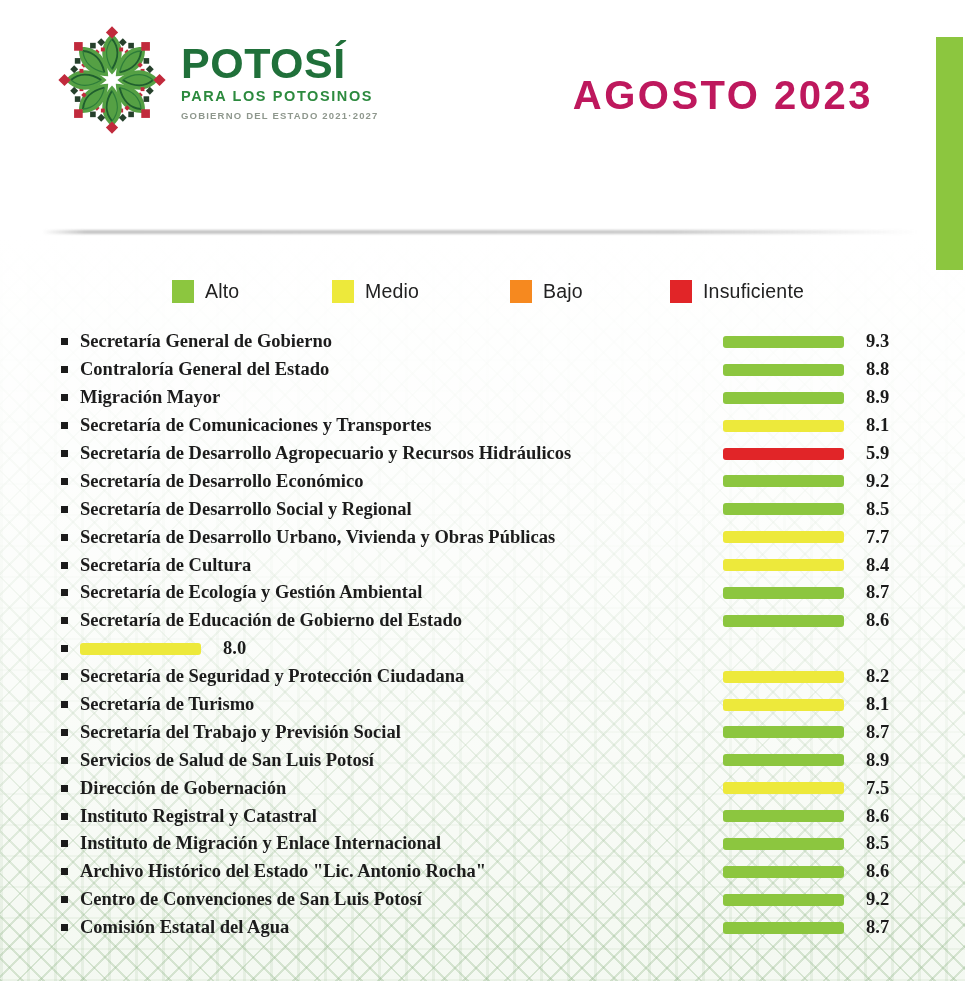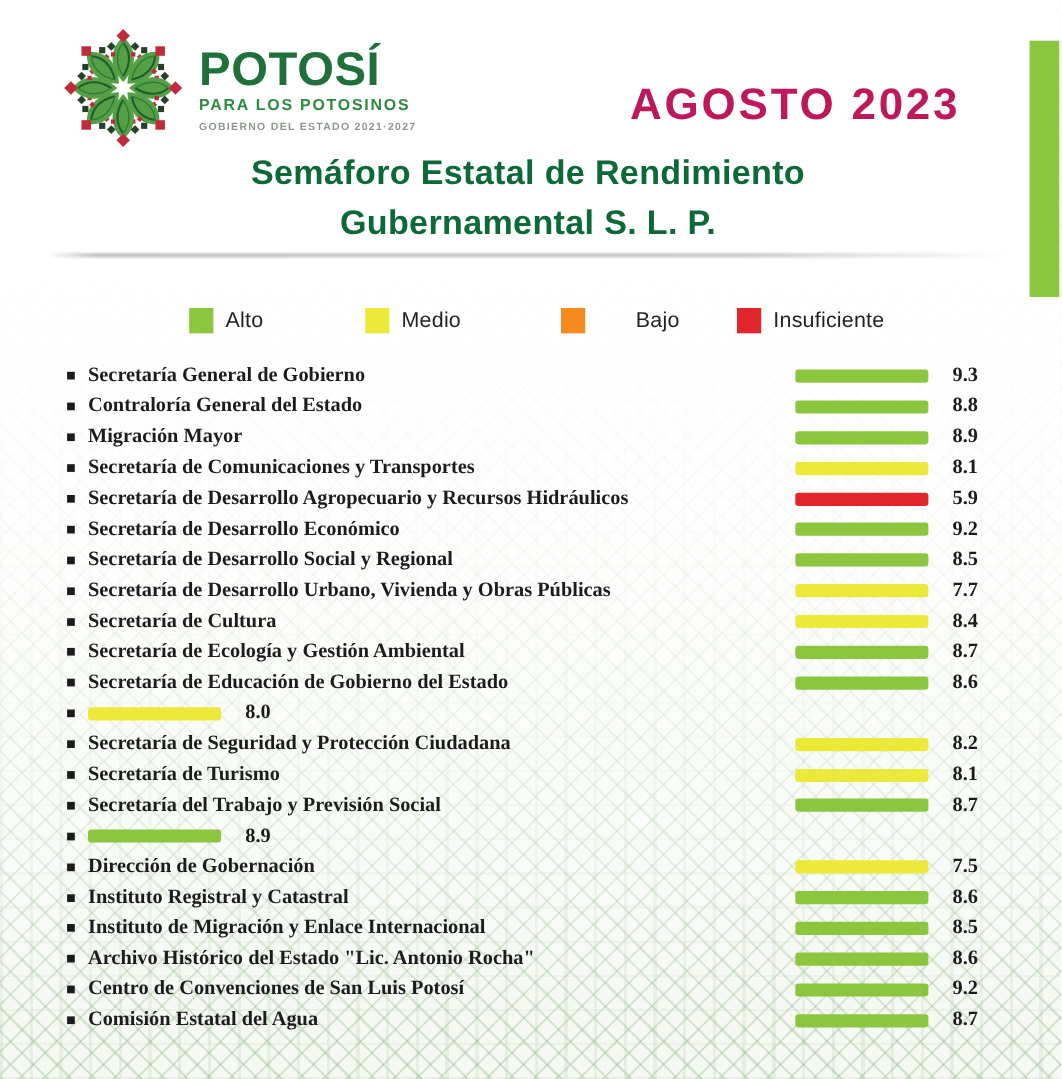--- a/index.html
+++ b/index.html
@@ -79,21 +79,21 @@
       rgba(110,110,110,0) 0%, rgba(110,110,110,0.40) 5%,
       rgba(120,120,120,0.38) 72%, rgba(150,150,150,0) 100%);
     filter: blur(0.8px);
   }
 
   
   .legend { position: absolute; left: 172px; top: 280px; display: flex; }
   .legend-item { display: flex; align-items: flex-end; }
   .legend-item:nth-child(1) { width: 160px; }
   .legend-item:nth-child(2) { width: 178px; }
-  .legend-item:nth-child(3) { width: 160px; gap: 35px; }
+  .legend-item:nth-child(3) { width: 160px; }
   .legend-swatch { width: 22px; height: 23px; margin-right: 11px; flex: 0 0 auto; }
   .legend-label { font-size: 19.5px; font-weight: 500; color: #222222; letter-spacing: 0.2px; }
 
   
   .rows { position: absolute; left: 56px; top: 328px; width: 852px; }
   .row { display: flex; align-items: center; height: 27.9px; }
   .row-bullet { width: 7px; height: 7px; background: #1b1b1b; margin: 0 12px 0 5px; flex: 0 0 auto; }
   .row-label {
     flex: 1 1 auto;
     font-family: "Liberation Serif", serif;
@@ -143,24 +143,20 @@
       </svg>
       <div class="logo-text">
         <div class="logo-brand" style="color: rgb(32, 112, 58);">POTOSÍ</div>
         <div class="logo-sub" style="color: rgb(44, 138, 62);">PARA LOS POTOSINOS</div>
         <div class="logo-tagline">GOBIERNO DEL ESTADO 2021·2027</div>
       </div>
     </header>
 
     <div class="period" style="color: #be185d; margin-top: 33px;">AGOSTO 2023</div>
 
-    <h1 class="title" style="color: rgb(13, 106, 56);">
-      <span>Semáforo Estatal de Rendimiento</span><br>
-      <span>Gubernamental S. L. P.</span>
-    </h1>
 
     <div class="divider"></div>
 
     <div class="legend">
   <div class="legend-item">
     <span class="legend-swatch" style="background: rgb(140, 198, 63);"></span>
     <span class="legend-label">Alto</span>
   </div>
 
   <div class="legend-item">
@@ -279,20 +275,21 @@
 
   <div class="row">
     <span class="row-bullet"></span>
     <span class="row-label">Secretaría del Trabajo y Previsión Social</span>
     <span class="row-bar" style="background: rgb(140, 198, 63);"></span>
     <span class="row-score">8.7</span>
   </div>
 
   <div class="row">
     <span class="row-bullet"></span>
+    <span class="row-label">Servicios de Salud de San Luis Potosí</span>
     <span class="row-bar" style="background: rgb(140, 198, 63);"></span>
     <span class="row-score">8.9</span>
   </div>
 
   <div class="row">
     <span class="row-bullet"></span>
     <span class="row-label">Dirección de Gobernación</span>
     <span class="row-bar" style="background: rgb(237, 233, 59);"></span>
     <span class="row-score">7.5</span>
   </div>

